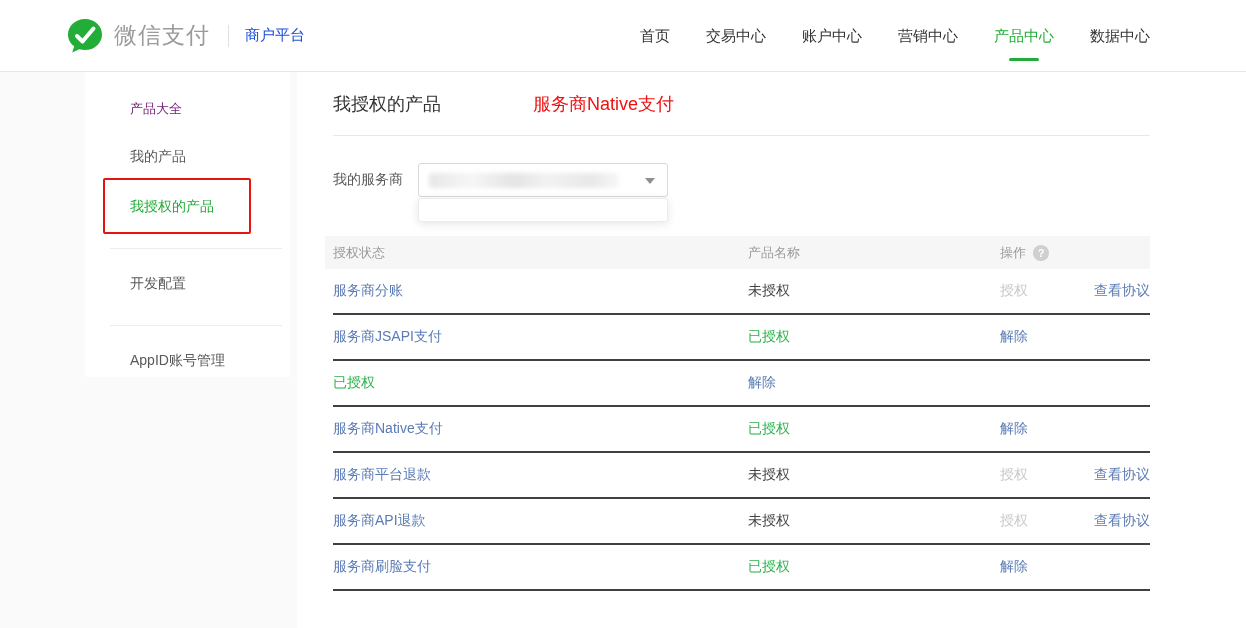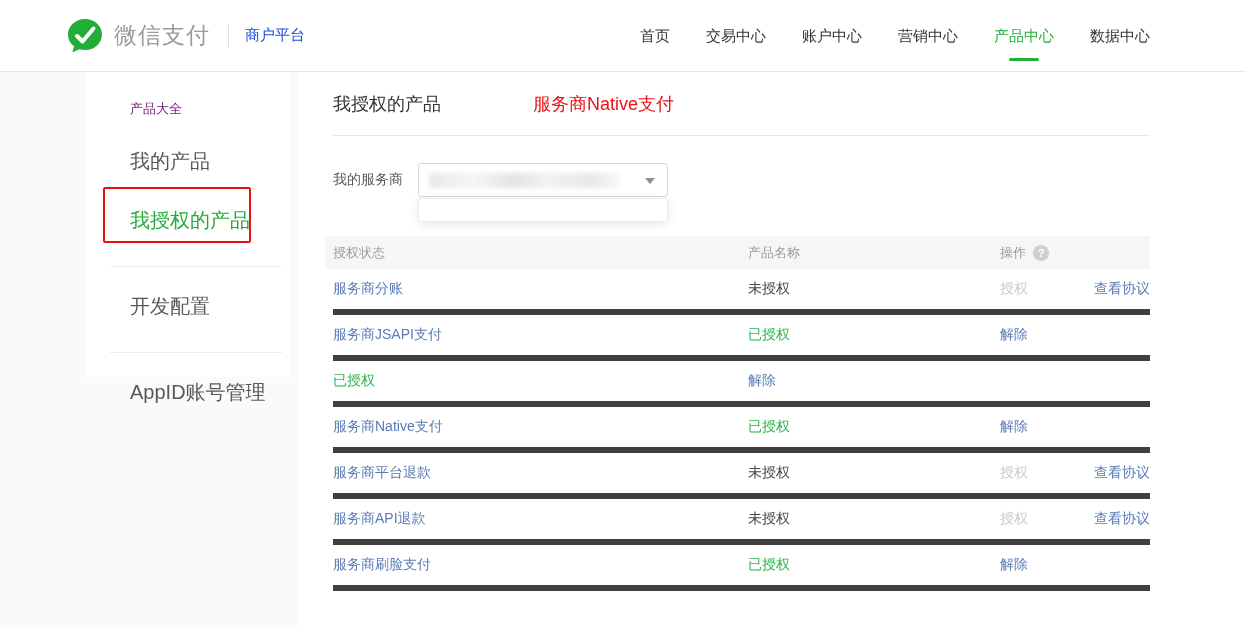--- a/index.html
+++ b/index.html
@@ -17,21 +17,21 @@
   .top-nav { display:flex; align-items:center; gap:36px; }
   .nav-item { font-size:15px; color:#353535; position:relative; height:72px; line-height:72px; cursor:pointer; white-space:nowrap; }
   .nav-item.active { color:#22ac38; }
   .nav-item.active::after { content:""; position:absolute; left:50%; transform:translateX(-50%); bottom:11px; width:30px; height:3px; background:#22ac38; border-radius:2px; }
 
   
   .body { display:flex; height:556px; background:#fff; }
   .side-rail { width:297px; flex:0 0 auto; background:#fafafa; position:relative; }
   .sidebar-card { position:absolute; left:85px; top:0; width:205px; height:305px; background:#fff; padding:28px 0 0 45px; }
   .side-section { font-size:13px; color:#701a75; margin-bottom:30px; }
-  .side-item { font-size:20px; color:#595959; margin-bottom:32px; cursor:pointer; position:relative; width:fit-content; }
+  .side-item { font-size:14px; color:#595959; margin-bottom:32px; cursor:pointer; position:relative; width:fit-content; }
   .side-item.active { color:#22ac38; }
   .side-divider { border:none; border-top:1px solid #ececec; margin:0 0 26px -20px; width:172px; }
   .red-rect { position:absolute; left:-27px; top:-20px; width:148px; height:56px; border:2px solid #e8130e; border-radius:2px; pointer-events:none; z-index:6; }
 
   .content { flex:1; background:#fff; padding:20px 0 0 36px; }
   .content-inner { width:817px; }
 
   .title-row { display:flex; align-items:center; }
   .page-title { font-size:18px; font-weight:400; color:#333; }
   .red-note { font-size:18px; color:#ee1111; margin-left:92px; font-weight:400; }
@@ -45,21 +45,21 @@
   .redact { background:linear-gradient(90deg,#e7e7e7 0%,#f6f6f6 22%,#e4e4e4 45%,#f2f2f2 62%,#e8e8e8 85%,#f7f7f7 100%); filter:blur(2px); border-radius:4px; }
   .redact.in-select { width:190px; height:15px; margin-left:10px; }
   .dropdown-panel { position:absolute; left:85px; top:35px; width:250px; background:#fff; border:1px solid #ececec; border-radius:3px; box-shadow:0 2px 10px rgba(0,0,0,.10); z-index:10; padding:11px 0; }
   .dropdown-option { padding:0 14px; cursor:pointer; }
   .redact.in-option { width:212px; height:14px; }
 
   
   .table { margin-top:39px; }
   .t-head, .t-row { display:grid; grid-template-columns:415px 252px 1fr; align-items:center; }
   .t-head { height:33px; background:#f6f6f6; color:#9a9a9a; font-size:13px; padding-left:8px; margin-left:-8px; }
-  .t-row { height:46px; border-bottom:6px solid #404040; font-size:14px; }
+  .t-row { height:46px; border-bottom:2px solid #404040; font-size:14px; }
   .col-op-head { display:flex; align-items:center; }
   .help-icon { display:inline-block; width:16px; height:16px; border-radius:50%; background:#cfcfcf; color:#fff; font-size:11px; line-height:16px; text-align:center; margin-left:7px; cursor:pointer; font-weight:700; }
   .product-link { color:#5a7bb5; cursor:pointer; }
   .status-text { color:#454545; }
   .status-text.ok { color:#2bb24c; }
   .cell-actions { display:flex; gap:13px;justify-content:space-between; }
   .action-link { color:#5a7bb5; cursor:pointer; }
   .action-disabled { color:#c9c9c9; }
 </style>
 </head>

